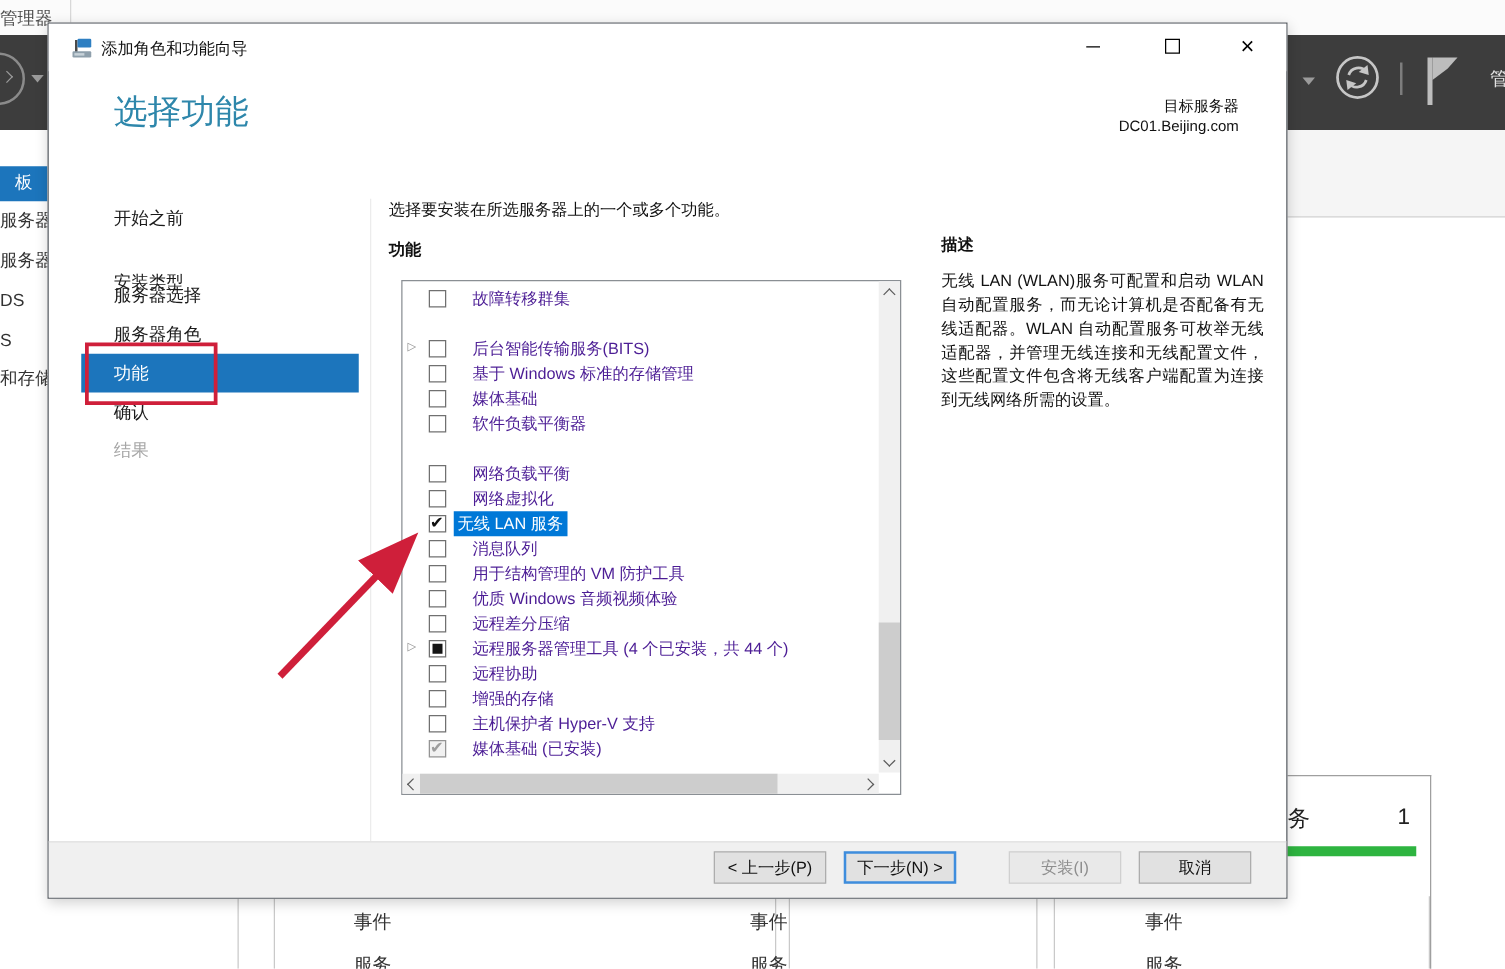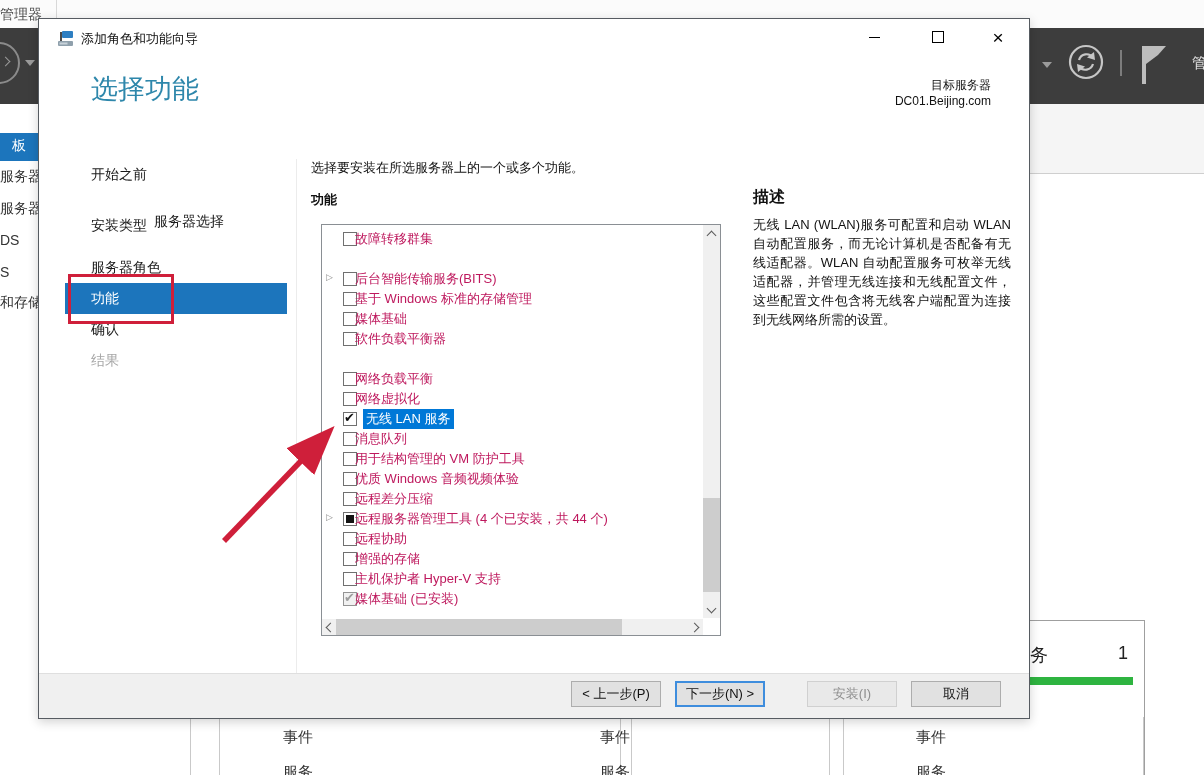--- a/index.html
+++ b/index.html
@@ -63,36 +63,36 @@
 
   .listbox{position:absolute;left:282px;top:205px;width:398px;height:410px;border:1px solid #8a8f94;background:#fff;box-sizing:content-box;}
   .rows{position:absolute;left:0;top:0;width:381px;height:393px;overflow:hidden;}
   .feat-row{position:absolute;left:0;width:381px;height:20px;}
   .expander{position:absolute;left:4px;top:3px;font-size:9px;color:#8f8f8f;}
   .cb{position:absolute;left:21px;top:3px;width:12px;height:12px;border:1px solid #707070;background:#fff;}
   .cb.checked::before{content:"✔";position:absolute;left:0px;top:-3px;font-size:13px;color:#101010;}
   .cb.partial::before{content:"";position:absolute;left:2px;top:2px;width:8px;height:8px;background:#141414;}
   .cb.installed{background:#f1f1f1;border-color:#949494;}
   .cb.installed::before{content:"✔";position:absolute;left:0px;top:-3px;font-size:13px;color:#9d9d9d;}
-  .lbl2{position:absolute;left:33px;top:0;height:20px;line-height:20px;font-size:13px;color:#be185d;white-space:nowrap;}
+  .lbl2{position:absolute;left:56px;top:0;height:20px;line-height:20px;font-size:13px;color:#4c1d95;white-space:nowrap;}
   .lbl2.sel{background:#0078d7;color:#fff;padding:0 3px;left:41px;}
 
   .vscroll{position:absolute;right:0;top:0;width:17px;height:393px;background:#f0f0f0;}
   .varrow{position:absolute;left:0;width:17px;height:17px;display:flex;align-items:center;justify-content:center;}
   .vthumb{position:absolute;left:0;top:273px;width:17px;height:94px;background:#cdcdcd;}
   .hscroll{position:absolute;left:0;top:394px;width:381px;height:16px;background:#f0f0f0;}
   .harrow{position:absolute;top:0;width:14px;height:16px;display:flex;align-items:center;justify-content:center;}
   .hthumb{position:absolute;left:14px;top:0;width:286px;height:16px;background:#cdcdcd;}
   .chev{width:6px;height:6px;border-left:1.5px solid #5a5a5a;border-bottom:1.5px solid #5a5a5a;}
   .chev.up{transform:rotate(135deg);margin-top:3px;}
   .chev.down{transform:rotate(-45deg);margin-bottom:3px;}
   .chev.left{transform:rotate(45deg);margin-left:3px;}
   .chev.right{transform:rotate(-135deg);margin-right:3px;}
 
-  .desc-head{position:absolute;left:714px;top:168px;font-size:16px;font-weight:bold;color:#111;}
+  .desc-head{position:absolute;left:714px;top:168px;font-size:13px;font-weight:bold;color:#111;}
   .desc-text{position:absolute;left:714px;top:196px;width:258px;font-size:13px;line-height:19px;color:#111;text-align:justify;}
 
   .btnbar{position:absolute;left:0;top:654px;width:990px;height:45px;background:#f0f0f0;border-top:1px solid #dfdfdf;box-sizing:border-box;}
   .wbtn{position:absolute;top:7px;width:90px;height:26px;background:#e1e1e1;border:1px solid #adadad;font-size:13px;color:#111;display:flex;align-items:center;justify-content:center;box-sizing:border-box;white-space:nowrap;}
   .wbtn.prev{left:532px;}
   .wbtn.next{left:636px;border:2px solid #3e8ddd;}
   .wbtn.install{left:768px;background:#e9e9e9;border-color:#d0d0d0;color:#8e8e8e;}
   .wbtn.cancel{left:872px;}
 
   
@@ -198,21 +198,21 @@
     <div class="page-title">选择功能</div>
     <div class="target">
       <div>目标服务器</div>
       <div>DC01.Beijing.com</div>
     </div>
 
     <div class="pane-divider"></div>
     <div id="nav">
         <div class="nav-item " style="top: 140px;">开始之前</div>
         <div class="nav-item " style="top: 171px; margin-top: 20px;">安装类型</div>
-        <div class="nav-item " style="top: 187px; text-align: center;">服务器选择</div>
+        <div class="nav-item " style="top: 202px;">服务器选择</div>
         <div class="nav-item " style="top: 233px;">服务器角色</div>
         <div class="nav-item selected" style="top: 264px;">功能</div>
         <div class="nav-item " style="top: 295px;">确认</div>
         <div class="nav-item disabled" style="top: 326px;">结果</div>
       </div>
 
     <div class="instruction">选择要安装在所选服务器上的一个或多个功能。</div>
     <div class="list-label">功能</div>
 
     <div class="listbox">

